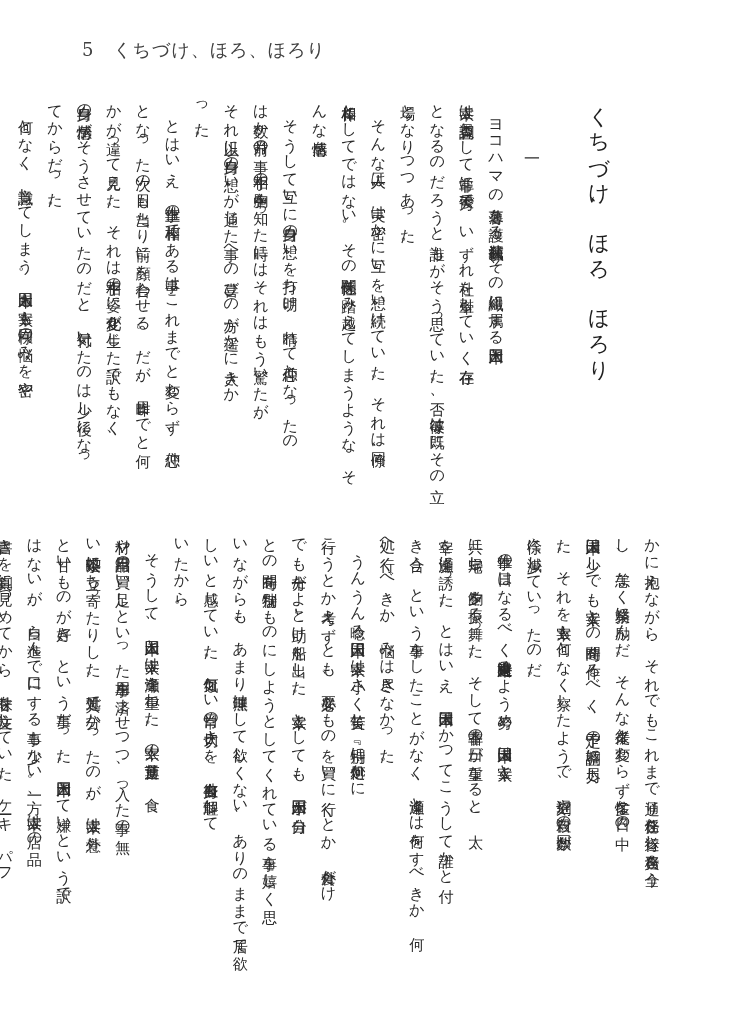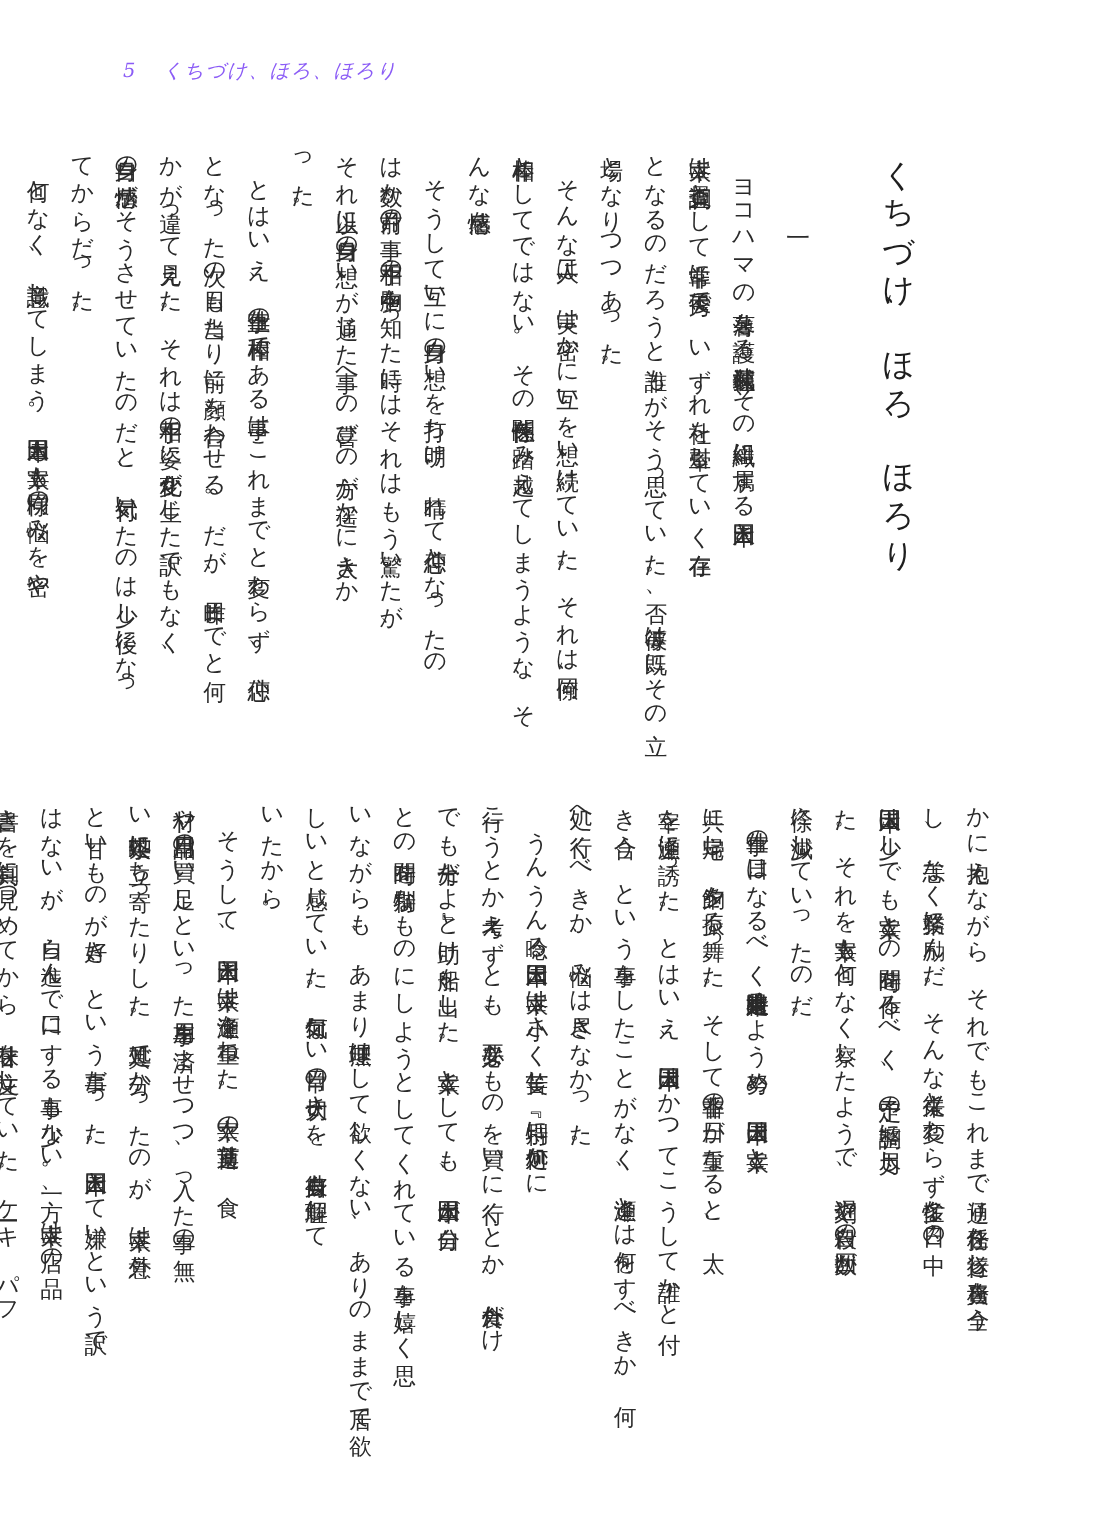--- a/index.html
+++ b/index.html
@@ -12,24 +12,23 @@
       height: 1024px;
       position: relative;
       overflow: hidden;
       color: #2a2a2a;
       font-family: "DejaVu Serif", "Liberation Serif", serif;
     }
     .running-header {
       position: absolute;
       left: 82px;
       top: 38px;
-      font-size: 13px;
+      font-size: 18px;
       letter-spacing: 1px;
-      color: #8b5cf6;
-      font-style: italic;
+      color: #404040;
     }
     .running-header .page-no { margin-right: 12px; }
 
     .title {
       position: absolute;
       left: 588px;
       top: 92px;
       writing-mode: vertical-rl;
       font-size: 21px;
       letter-spacing: 2px;

